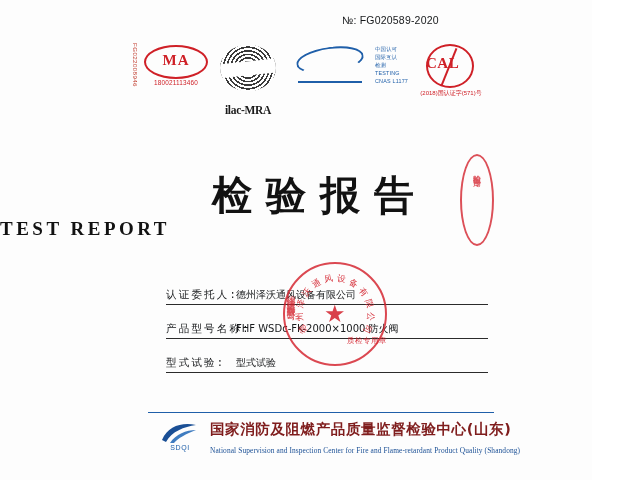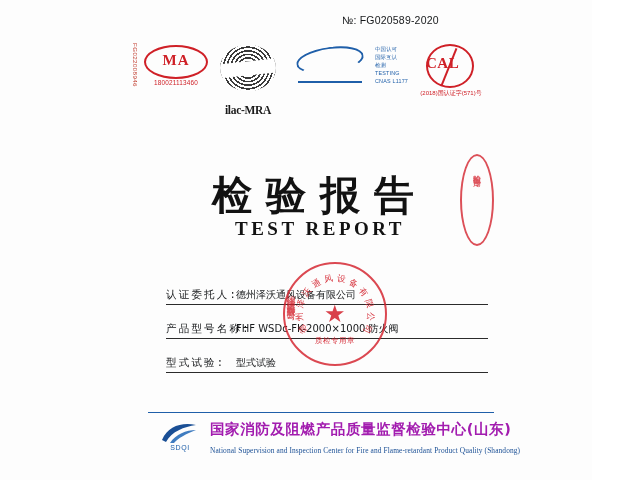--- a/index.html
+++ b/index.html
@@ -245,21 +245,21 @@
     font-weight: bold;
     letter-spacing: 14px;
     color: #121212;
     font-family: "DejaVu Sans", sans-serif;
   }
   .title-en {
     position: absolute;
     top: 218px;
     left: 0;
     width: 640px;
-    text-align: center;
+    text-align: left;
     font-size: 19px;
     font-weight: bold;
     letter-spacing: 3.5px;
     color: #121212;
     font-family: "Liberation Serif", serif;
   }
 
   
   .fields {
     position: absolute;
@@ -340,21 +340,21 @@
     top: 50%;
     transform-origin: 0 0;
     font-family: "DejaVu Sans", sans-serif;
     white-space: nowrap;
   }
   .stamp-round .bottom-text {
     position: absolute;
     left: 0;
     top: 74px;
     width: 104px;
-    text-align: center;
+    text-align: right;
     font-size: 7.5px;
     color: #d3202b;
     opacity: 0.9;
     letter-spacing: 0.5px;
     font-family: "DejaVu Sans", sans-serif;
   }
 
   .stamp-oval {
     position: absolute;
     left: 460px;
@@ -440,21 +440,21 @@
     color: #1f5fa9;
     letter-spacing: 0.6px;
     font-family: "Liberation Sans", sans-serif;
   }
   .footer-cn {
     position: absolute;
     left: 62px;
     top: 0px;
     font-size: 14.5px;
     font-weight: bold;
-    color: #a21caf;
+    color: #7f1d1d;
     letter-spacing: 0.6px;
     font-family: "DejaVu Sans", sans-serif;
     white-space: nowrap;
   }
   .footer-en {
     position: absolute;
     left: 62px;
     top: 20px;
     font-size: 7.4px;
     color: #1a4f95;

